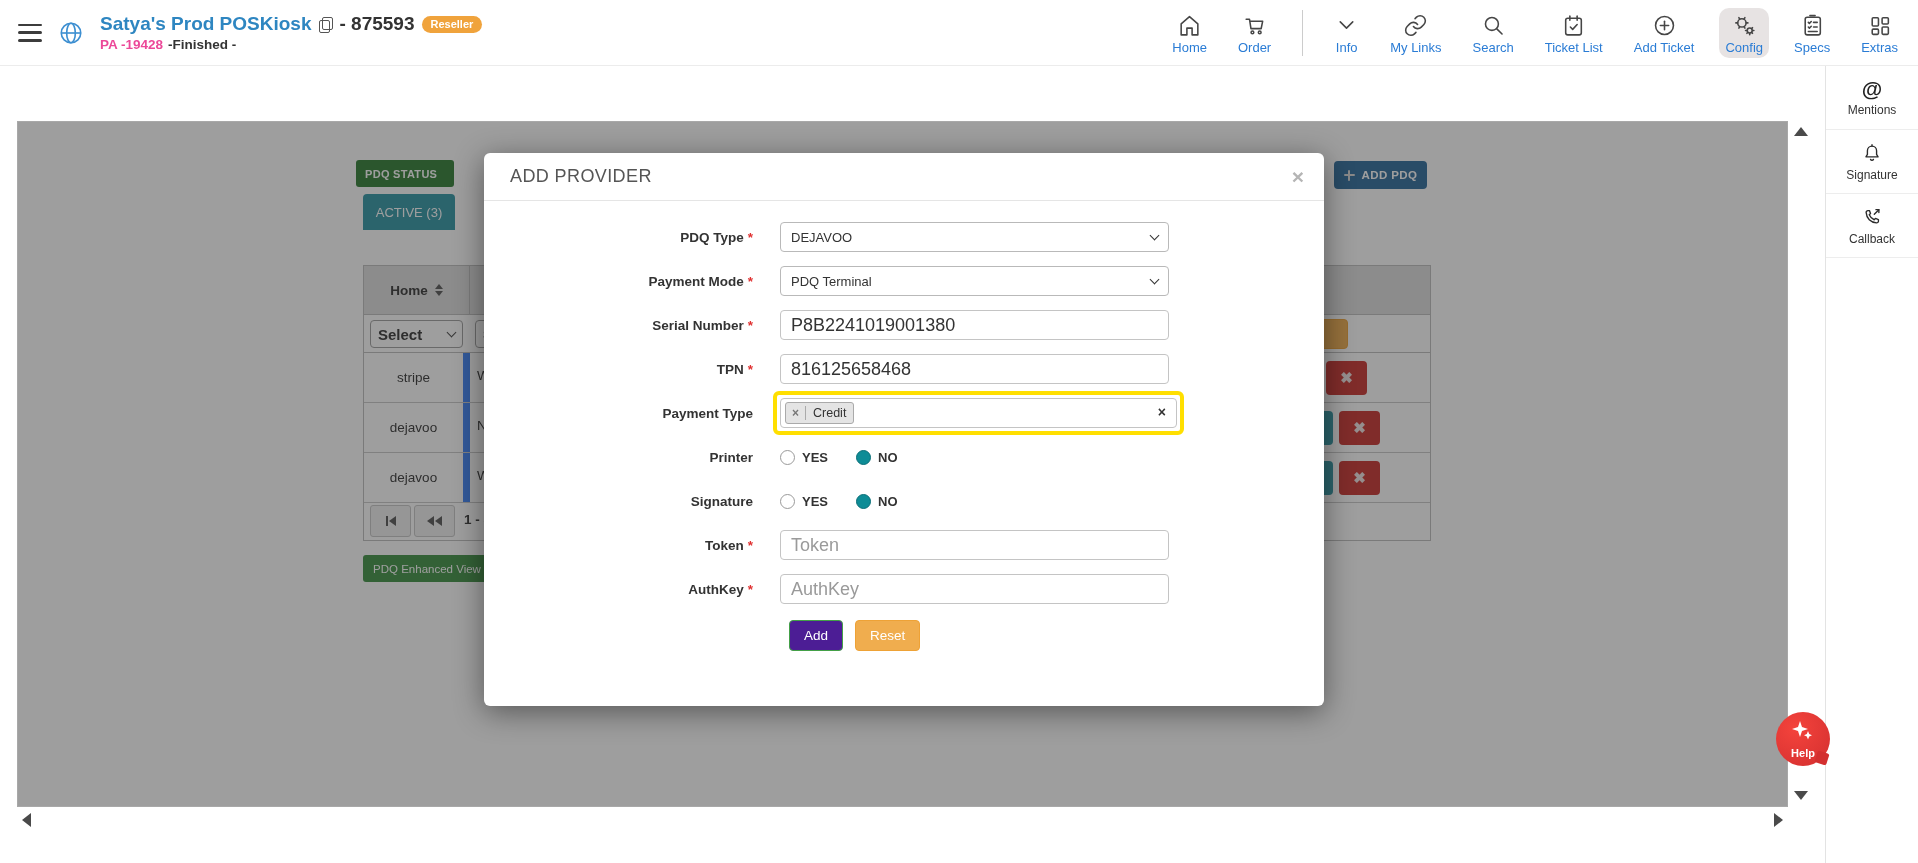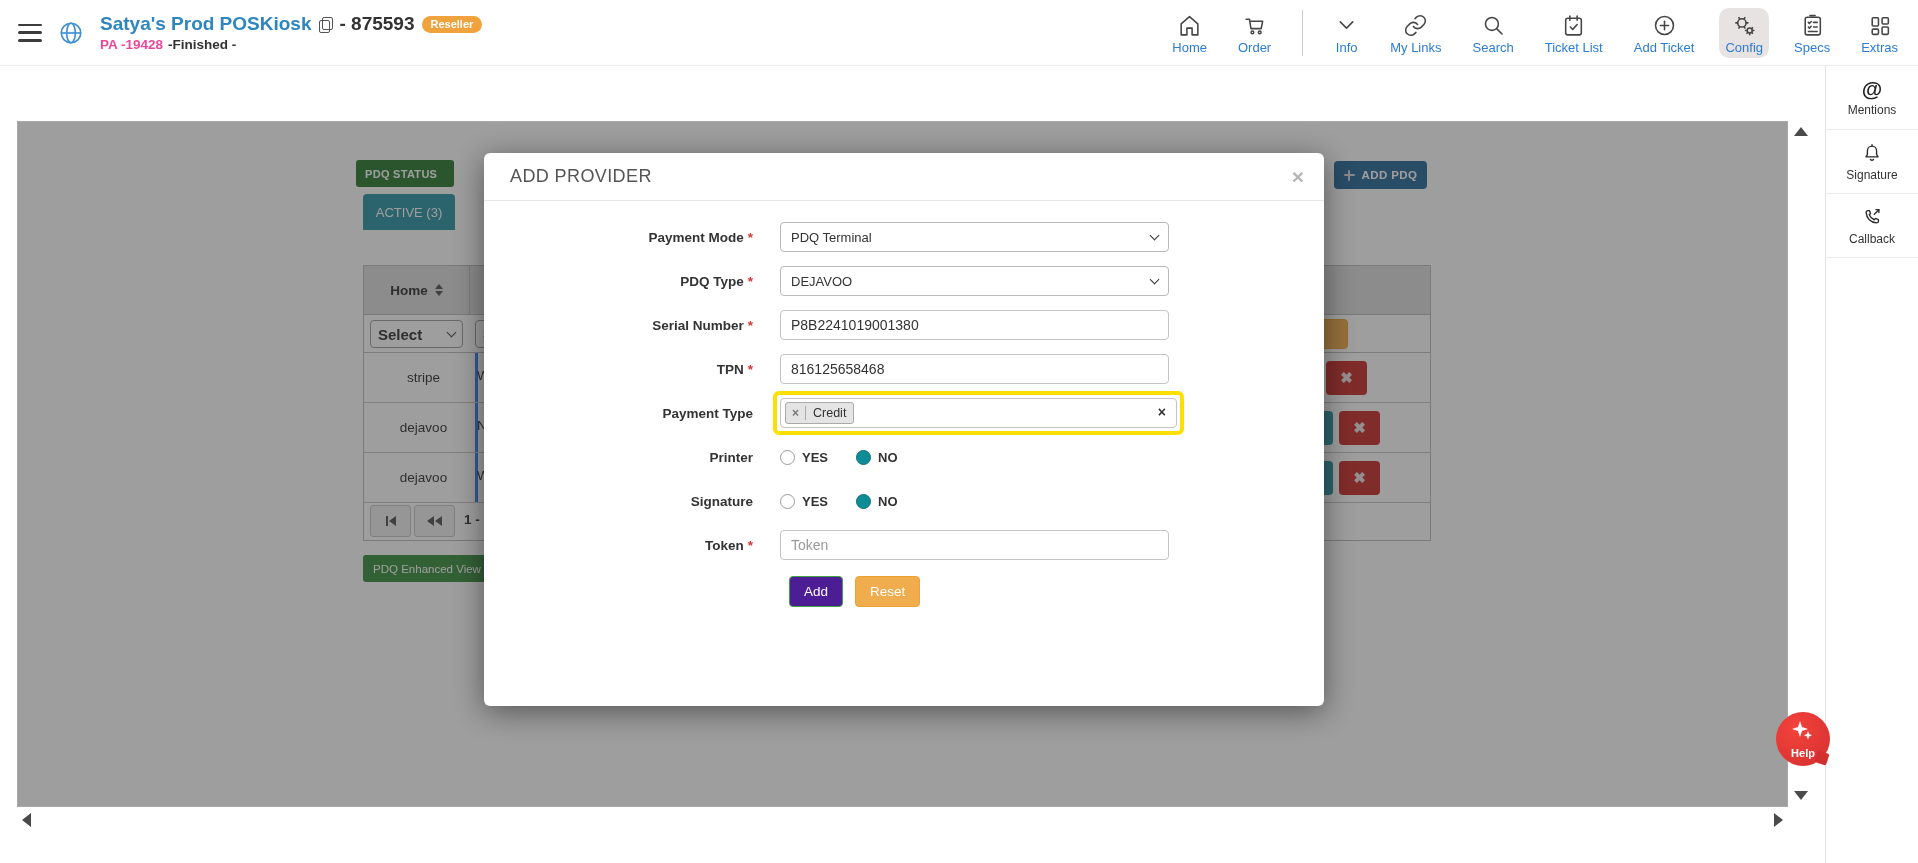--- a/index.html
+++ b/index.html
@@ -55,21 +55,21 @@
   .t-name-cell { position:absolute; left:0; top:0; width:106px; height:100%; border-right:1px solid #bdbdbd; display:flex; align-items:center; justify-content:center; gap:7px; font-size:13.5px; font-weight:700; color:#333; }
   .sort-ic { display:flex; flex-direction:column; gap:2px; cursor:pointer; }
   .sort-ic .up { width:0; height:0; border-left:4px solid transparent; border-right:4px solid transparent; border-bottom:5px solid #555; }
   .sort-ic .dn { width:0; height:0; border-left:4px solid transparent; border-right:4px solid transparent; border-top:5px solid #555; }
   .t-filter { height:38px; border-bottom:1px solid #bdbdbd; position:relative; background:#fff; }
   .mini-select { position:absolute; left:6px; top:5px; width:93px; height:28px; border:1px solid #9f9f9f; border-radius:4px; background:#fff; display:flex; align-items:center; justify-content:space-between; padding:0 7px; font-size:15px; font-weight:700; color:#333; cursor:pointer; }
   .chev { width:7px; height:7px; border-right:1.8px solid #444; border-bottom:1.8px solid #444; transform:rotate(45deg); margin-top:-4px; }
   .mini-select2 { position:absolute; left:111px; top:5px; width:130px; height:28px; border:1px solid #9f9f9f; border-radius:4px; background:#fff; display:flex; align-items:center; padding:0 7px; font-size:13px; font-weight:700; color:#333; cursor:pointer; }
   .btn-filter { position:absolute; left:896px; top:4px; width:88px; height:30px; background:#f0ad4e; border:1px solid #eea236; border-radius:4px; color:#fff; font-size:12.5px; display:flex; align-items:center; justify-content:center; cursor:pointer; }
   .t-row { height:50px; border-bottom:1px solid #c9c9c9; position:relative; background:#fff; }
-  .t-row .name-val { position:absolute; left:8px; top:0; width:106px; height:100%; border-right:3px solid #3b82f6; display:flex; align-items:center; justify-content:center; font-size:13.5px; color:#333; }
+  .t-row .name-val { position:absolute; left:0; top:0; width:106px; height:100%; border-right:7px solid #3b82f6; display:flex; align-items:center; justify-content:center; font-size:13.5px; color:#333; }
   .t-row .col2-val { position:absolute; left:113px; top:15px; font-size:13.5px; color:#333; }
   .row-btn { position:absolute; top:8px; width:41px; height:34px; border-radius:4px; display:flex; align-items:center; justify-content:center; cursor:pointer; }
   .row-btn.teal { left:928px; background:#2f96a5; }
   .row-btn.red  { left:975px; background:#c9302c; color:#efe2e2; font-size:15px; font-weight:700; }
   .t-pager { height:37px; position:relative; background:#fff; }
   .pg-btn { position:absolute; top:2px; width:41px; height:32px; background:#f0f0f0; border:1px solid #c6c6c6; border-radius:3px; display:flex; align-items:center; justify-content:center; gap:1px; cursor:pointer; }
   .pg-btn.first { left:6px; }
   .pg-btn.prev { left:50px; }
   .tri-l { width:0; height:0; border-top:5px solid transparent; border-bottom:5px solid transparent; border-right:7px solid #555; }
   .pg-bar { width:2px; height:10px; background:#555; }
@@ -81,21 +81,21 @@
   .modal-header { height:48px; border-bottom:1px solid #e5e5e5; display:flex; align-items:center; justify-content:space-between; padding:0 20px 0 26px; }
   .modal-title { font-size:18px; color:#555; letter-spacing:.4px; }
   .modal-close { color:#b5b5b5; font-size:21px; font-weight:700; cursor:pointer; line-height:18px; }
   .modal-body { padding-top:14px; }
   .form-row { display:flex; align-items:center; height:44px; }
   .f-label { width:269px; text-align:right; font-size:13.5px; font-weight:700; color:#333; }
   .req { color:#e03131; margin-left:4px; font-size:13.5px; font-weight:700; }
   .f-ctrl { margin-left:27px; width:389px; position:relative; }
   .sel { height:30px; border:1px solid #b9b9b9; border-radius:4px; background:#fff; display:flex; align-items:center; justify-content:space-between; padding:0 10px; font-size:13px; color:#333; cursor:pointer; }
   .sel .chev { border-color:#333; }
-  .txt { width:389px; height:30px; border:1px solid #c4c4c4; border-radius:4px; font-size:14px; color:#333; padding:0 10px; font-family:"Liberation Sans", sans-serif; }
+  .txt { width:389px; height:30px; border:1px solid #c4c4c4; border-radius:4px; font-size:18px; color:#333; padding:0 10px; font-family:"Liberation Sans", sans-serif; }
   .txt::placeholder { color:#9a9a9a; }
   .hl-wrap { margin-left:20px; border:4px solid #ffdf00; border-radius:6px; padding:3px; width:411px; }
   .tag-field { position:relative; height:30px; border:1px solid #c4c4c4; border-radius:4px; background:#fff; display:flex; align-items:center; padding-left:4px; }
   .tag { display:flex; align-items:center; height:22px; background:#e4e4e4; border:1px solid #aaa; border-radius:3px; overflow:hidden; }
   .tag-x { padding:0 6px; border-right:1px solid #aaa; color:#777; font-size:12px; font-weight:700; cursor:pointer; }
   .tag-txt { padding:0 7px; font-size:12.5px; color:#333; }
   .clear-x { position:absolute; right:10px; top:5px; color:#333; font-size:14px; font-weight:700; cursor:pointer; }
   .radio-group { display:flex; align-items:center; gap:28px; }
   .radio-opt { display:flex; align-items:center; gap:7px; cursor:pointer; }
   .rdo { width:15px; height:15px; border-radius:50%; border:1.6px solid #9a9a9a; background:#fff; }
@@ -343,34 +343,34 @@
   <div class="overlay"></div>
 
   <div class="modal">
     <div class="modal-header">
       <span class="modal-title">ADD PROVIDER</span>
       <span class="modal-close">×</span>
     </div>
     <div class="modal-body">
 
       <div class="form-row">
+        <span class="f-label"><span>PDQ Type</span><span class="req">*</span></span>
+        <div class="f-ctrl">
+          <div class="sel">
+            <span>DEJAVOO</span>
+            <span class="chev"></span>
+          </div>
+        </div>
+      </div>
+
+      <div class="form-row">
         <span class="f-label"><span>Payment Mode</span><span class="req">*</span></span>
         <div class="f-ctrl">
           <div class="sel">
             <span>PDQ Terminal</span>
-            <span class="chev"></span>
-          </div>
-        </div>
-      </div>
-
-      <div class="form-row">
-        <span class="f-label"><span>PDQ Type</span><span class="req">*</span></span>
-        <div class="f-ctrl">
-          <div class="sel">
-            <span>DEJAVOO</span>
             <span class="chev"></span>
           </div>
         </div>
       </div>
 
       <div class="form-row">
         <span class="f-label"><span>Serial Number</span><span class="req">*</span></span>
         <div class="f-ctrl">
           <input class="txt" type="text" value="P8B2241019001380" style="">
         </div>
@@ -424,20 +424,26 @@
         </div>
       </div>
 
       <div class="form-row">
         <span class="f-label"><span>Token</span><span class="req">*</span></span>
         <div class="f-ctrl">
           <input class="txt" type="text" placeholder="Token" style="">
         </div>
       </div>
 
+      <div class="form-row">
+        <span class="f-label"><span>AuthKey</span><span class="req">*</span></span>
+        <div class="f-ctrl">
+          <input class="txt" type="text" placeholder="AuthKey" style="">
+        </div>
+      </div>
 
       <div class="btn-row">
         <div class="btn btn-add">Add</div>
         <div class="btn btn-reset">Reset</div>
       </div>
 
     </div>
   </div>
 </div>
 

